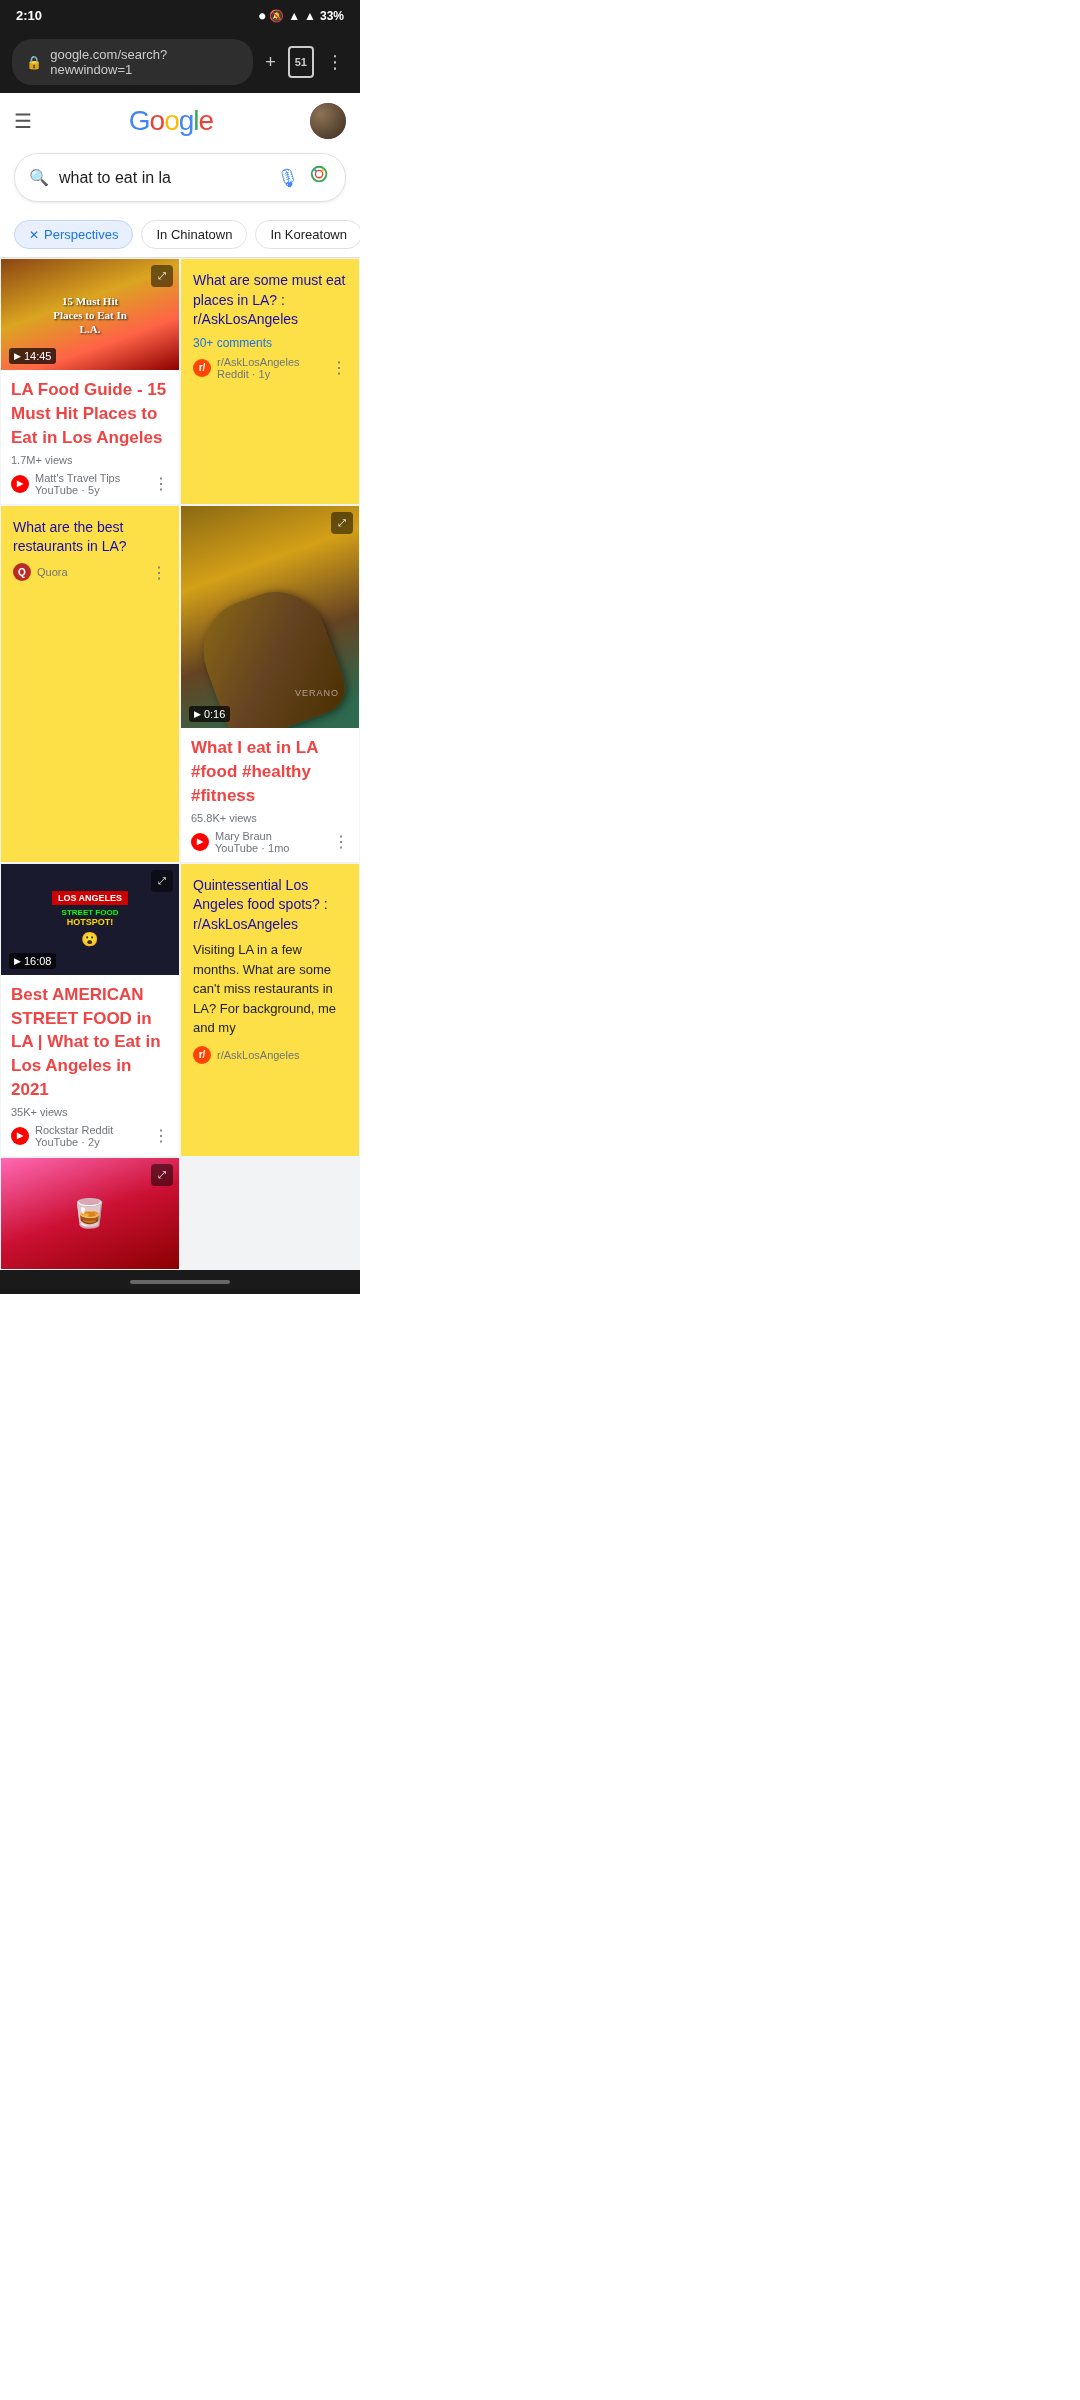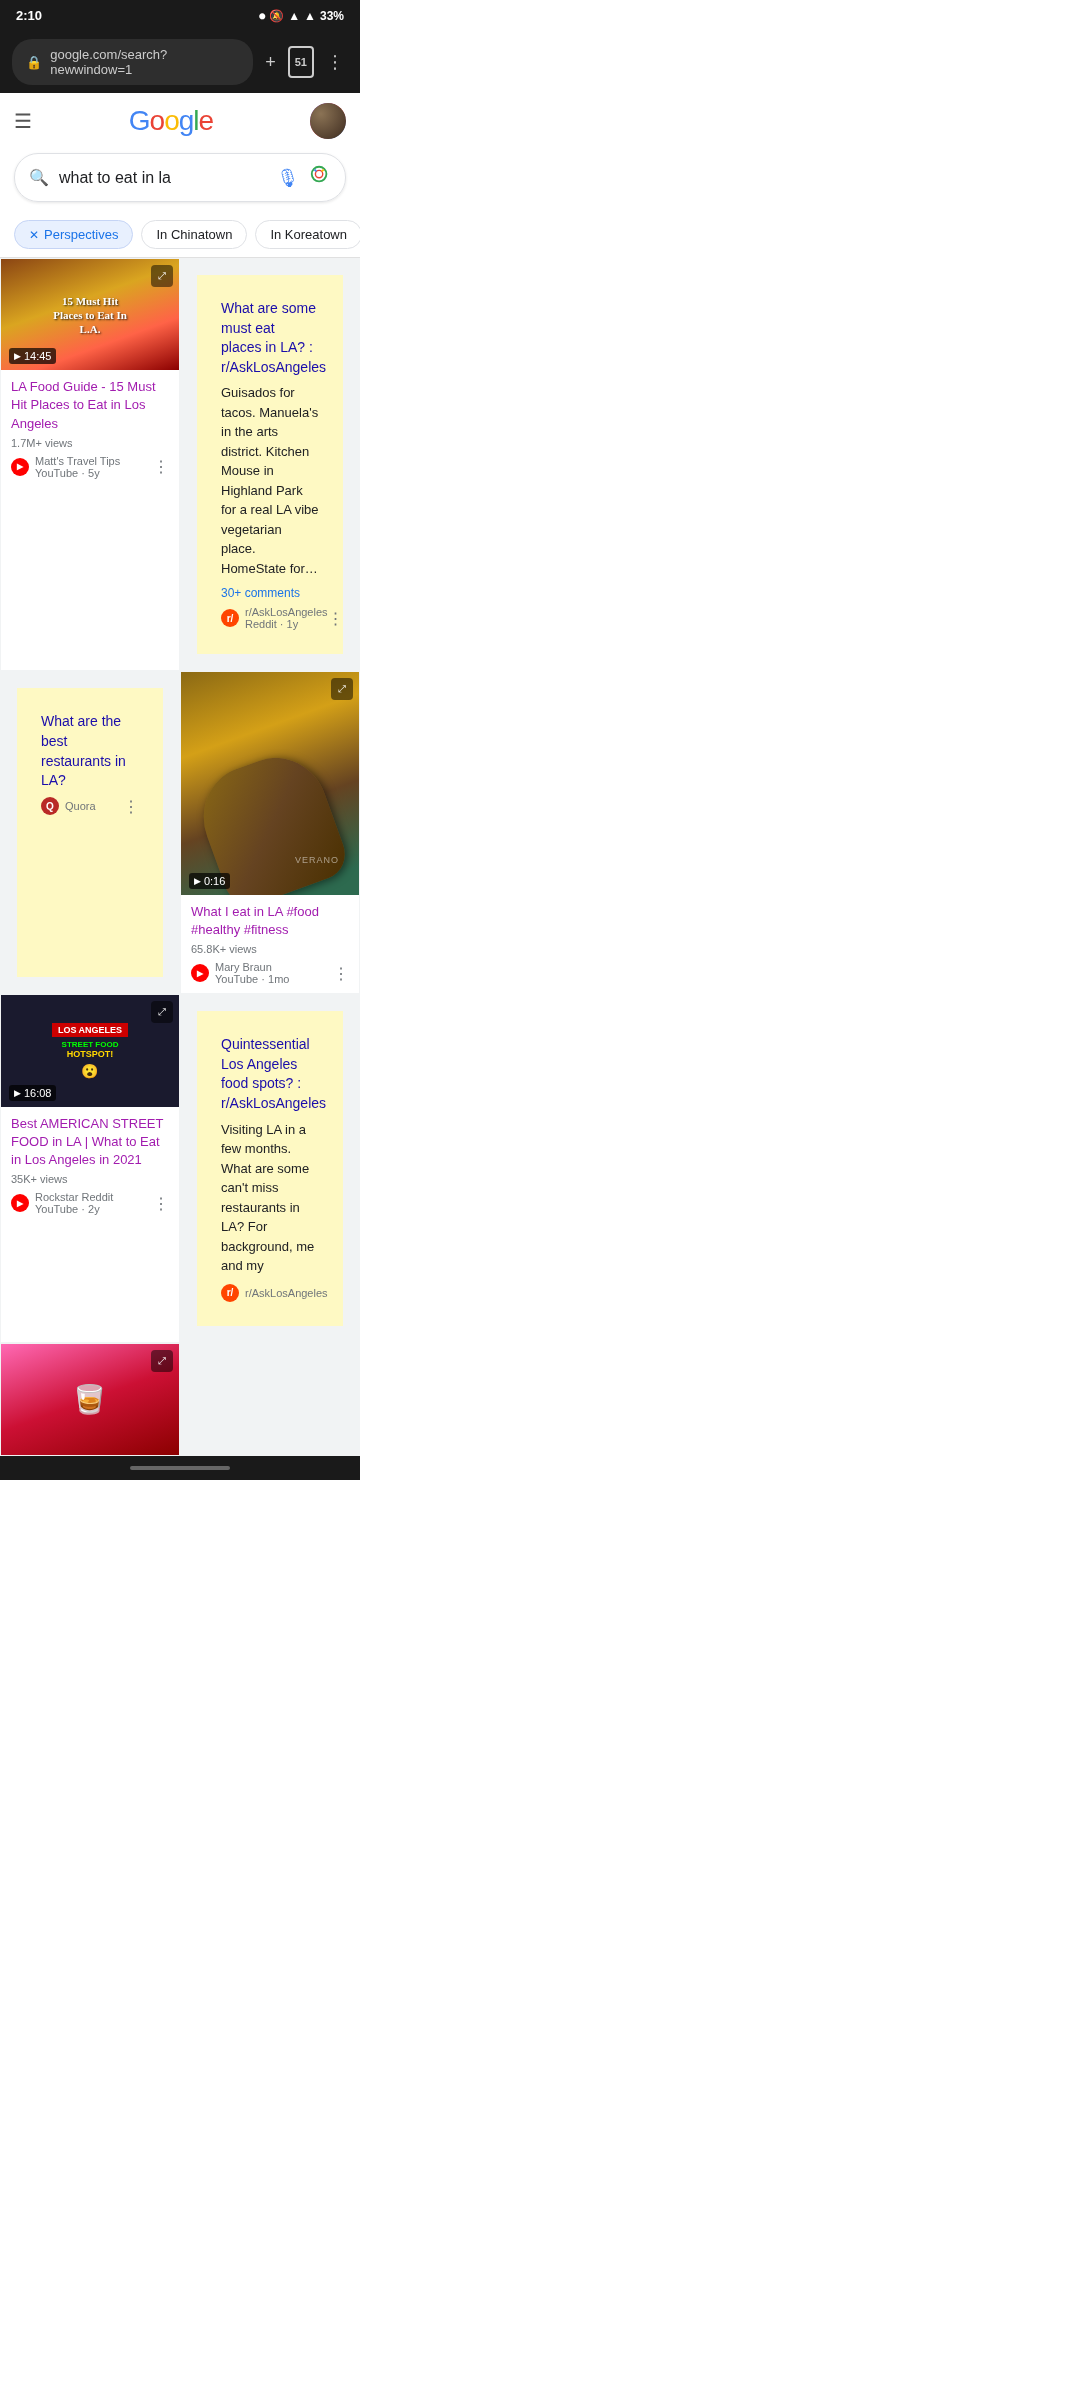--- a/index.html
+++ b/index.html
@@ -216,23 +216,23 @@
       color: white;
       font-size: 10px;
       cursor: pointer;
     }
     .play-icon { font-size: 9px; }
 
     .card-content {
       padding: 8px 10px;
     }
     .card-title {
-      font-size: 13px;
-      font-weight: normal;
-      color: #a21caf;
+      font-size: 17px;
+      font-weight: bold;
+      color: #ef4444;
       line-height: 1.4;
       margin-bottom: 4px;
     }
     .card-meta {
       font-size: 11px;
       color: #70757a;
       margin-bottom: 4px;
     }
     .card-source {
       display: flex;
@@ -255,23 +255,23 @@
       flex-shrink: 0;
     }
     .yt-icon { background: #FF0000; }
     .reddit-icon { background: #FF4500; }
     .quora-icon { background: #B92B27; }
     .source-text { font-size: 11px; color: #70757a; }
     .more-btn { color: #70757a; font-size: 16px; cursor: pointer; }
 
     
     .text-card {
-      background: #fef9c3;
-      margin: 17px;
-      padding: 24px;
+      background: #fde047;
+      margin: 1px;
+      padding: 12px;
     }
     .text-card .card-title {
       font-size: 14px;
       color: #1a0dab;
       font-weight: normal;
       margin-bottom: 6px;
     }
     .text-card .card-desc {
       font-size: 13px;
       color: #202124;
@@ -448,21 +448,20 @@
             <div class="source-text"><span>YouTube</span> · <span>5y</span></div>
           </div>
         </div>
         <span class="more-btn">⋮</span>
       </div>
     </div>
   </div>
 
   <div class="text-card result-card">
     <div class="card-title">What are some must eat places in LA? : r/AskLosAngeles</div>
-    <div class="card-desc">Guisados for tacos. Manuela's in the arts district. Kitchen Mouse in Highland Park for a real LA vibe vegetarian place. HomeState for…</div>
     <div class="comments-badge">30+ comments</div>
     <div class="card-source">
       <div class="source-info">
         <div class="source-icon reddit-icon" style="font-size:10px;">r/</div>
         <div>
           <div class="source-text">r/AskLosAngeles</div>
           <div class="source-text"><span>Reddit</span> · <span>1y</span></div>
         </div>
       </div>
       <span class="more-btn">⋮</span>

